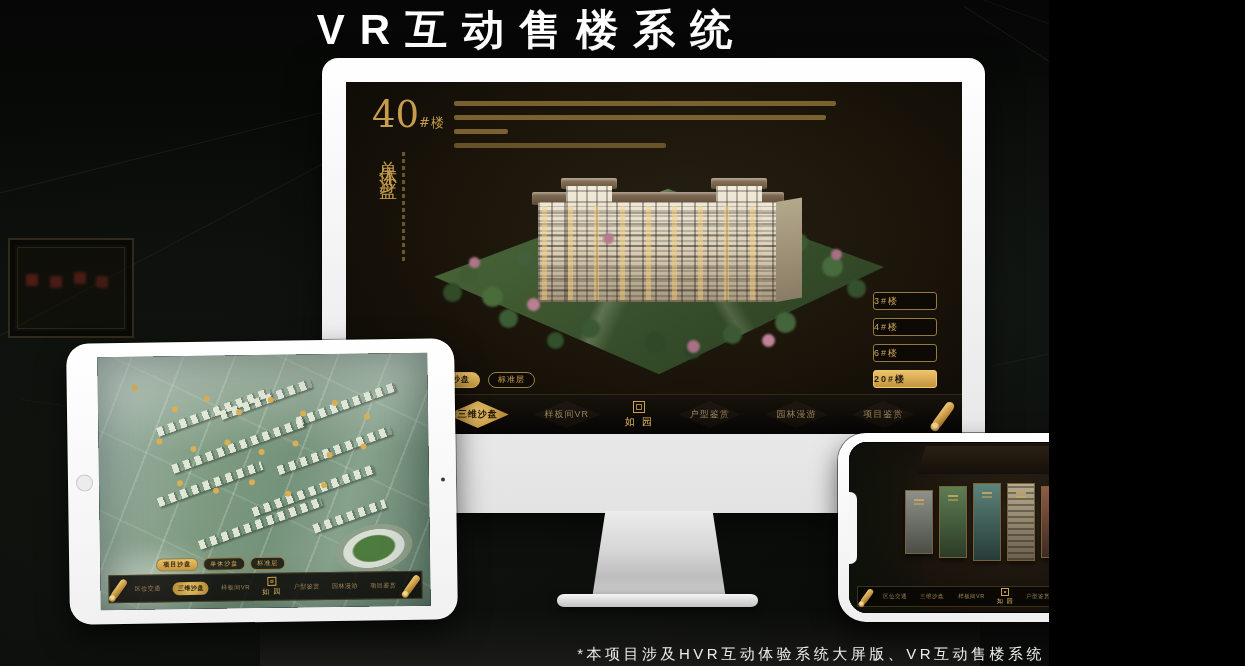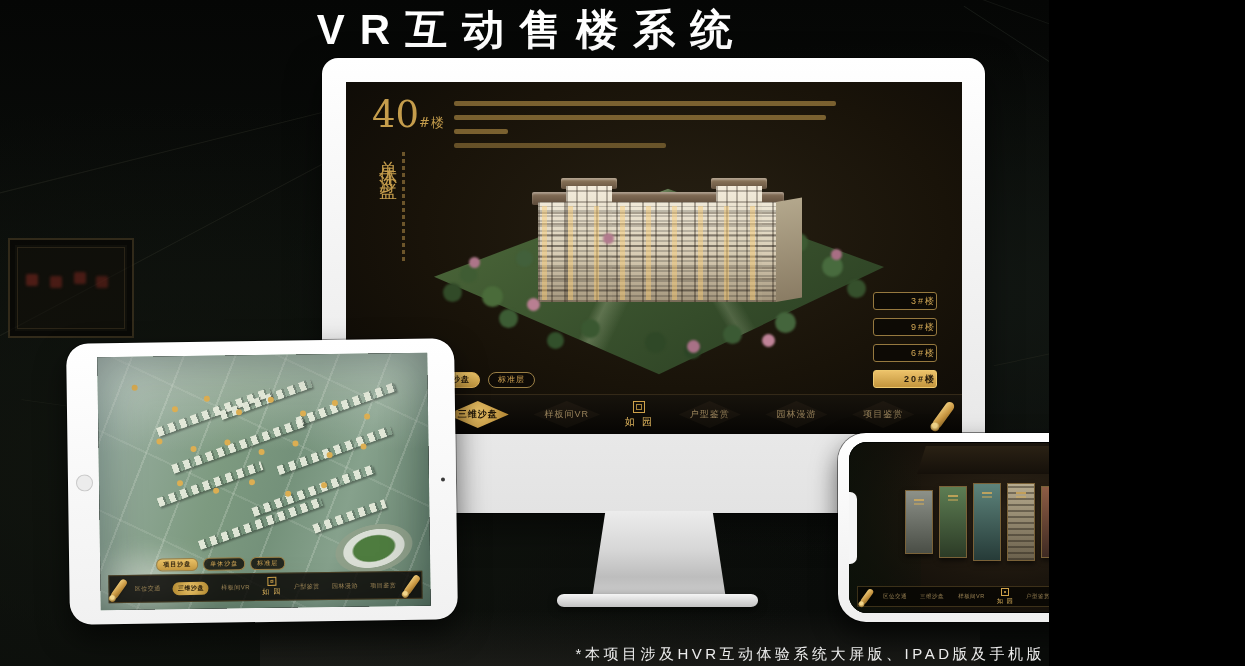--- a/index.html
+++ b/index.html
@@ -101,21 +101,21 @@
      28px 128px 0 2px #3f5c33,52px 150px 0 4px #4a6b3a,12px 146px 0 3px #314a28,84px 112px 0 2px #42603b,
      358px 96px 0 3px #3c5a32,392px 120px 0 4px #486b3e,416px 142px 0 3px #35502c,
      150px 182px 0 3px #3a5831,215px 196px 0 4px #2f4827,292px 188px 0 3px #3b5a34,
      345px 176px 0 4px #44653c,115px 194px 0 2px #32502b,68px 172px 0 3px #3c5c34,252px 204px 0 2px #2c4526;}
   .flowers{position:absolute;left:0;top:0;width:9px;height:9px;border-radius:50%;filter:blur(1px);
     background:transparent;box-shadow:
      95px 160px 0 2px #b97f92,330px 196px 0 2px #c08398,398px 110px 0 1px #a86e84,
      170px 94px 0 1px #b27b8e,255px 202px 0 2px #a87186,36px 118px 0 1px #ad7589;}
 
   .floor-btns{right:25px;top:210px;width:64px;}
-  .floor-btn{height:16px;line-height:16px;margin-bottom:8px;text-align:right;border-radius:3px;
+  .floor-btn{height:16px;line-height:16px;margin-bottom:8px;text-align:left;border-radius:3px;
     border:1px solid #96793f;color:#d2a855;font-size:9px;letter-spacing:2px;background:rgba(12,9,5,.85);}
   .floor-btn.active{background:linear-gradient(#ecc26a,#c3953d);color:#241a0c;font-weight:bold;border-color:#eec96f;}
 
   .view-tabs{left:14px;bottom:46px;display:flex;gap:8px;}
 
   .mon-nav{left:0;right:0;bottom:0;height:40px;display:flex;align-items:center;justify-content:space-between;
     padding:0 14px;background:linear-gradient(#17130c,#060503);border-top:1px solid #342918;box-sizing:border-box;}
   .nav-item{position:relative;font-size:9px;letter-spacing:1px;color:#97815a;padding:7px 11px;
     background:linear-gradient(#1e1810,#100d08);clip-path:polygon(50% 0,100% 50%,50% 100%,0 50%);white-space:nowrap;}
   .nav-item.active{background:radial-gradient(circle at 50% 40%, #e7c067 0%, #b88c39 75%);color:#1d1407;font-weight:bold;}
@@ -255,21 +255,21 @@
         <div class="tower-roof t1"></div>
         <div class="tower-roof t2"></div>
         <div class="tower t1"></div>
         <div class="tower t2"></div>
         <div class="lit"></div>
         <div class="flowers"></div>
       </div>
 
       <div class="abs floor-btns">
         <div class="floor-btn"><span>3#楼</span></div>
-        <div class="floor-btn"><span>9#楼</span></div>
+        <div class="floor-btn"><span>4#楼</span></div>
         <div class="floor-btn"><span>6#楼</span></div>
         <div class="floor-btn active"><span>20#楼</span></div>
       </div>
 
       <div class="abs view-tabs">
         <span class="pill">项目沙盘</span>
         <span class="pill active">单体沙盘</span>
         <span class="pill">标准层</span>
       </div>
 
@@ -361,14 +361,14 @@
           <div class="txt">如 园</div>
         </div>
         <div class="item">户型鉴赏</div>
         <div class="item active">园林漫游</div>
         <div class="item">项目鉴赏</div>
         <div class="scrollicon"></div>
       </div>
     </div>
   </div>
 
-  <div class="abs footnote">*本项目涉及HVR互动体验系统大屏版、IPAD版及手机版</div>
+  <div class="abs footnote">*本项目涉及HVR互动体验系统大屏版、VR互动售楼系统</div>
 </div>
 
 </body></html>

